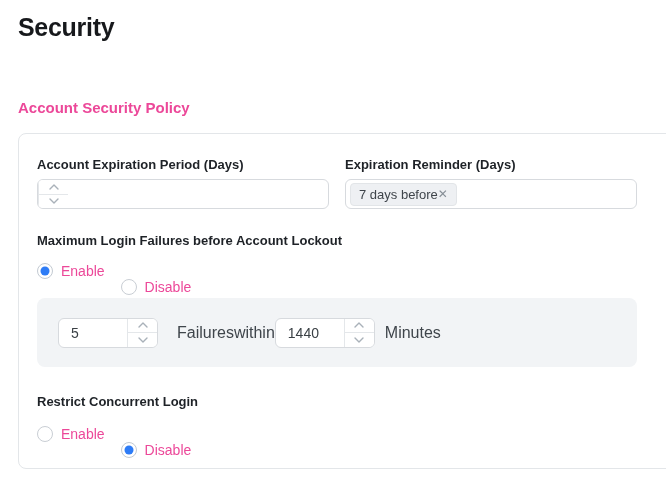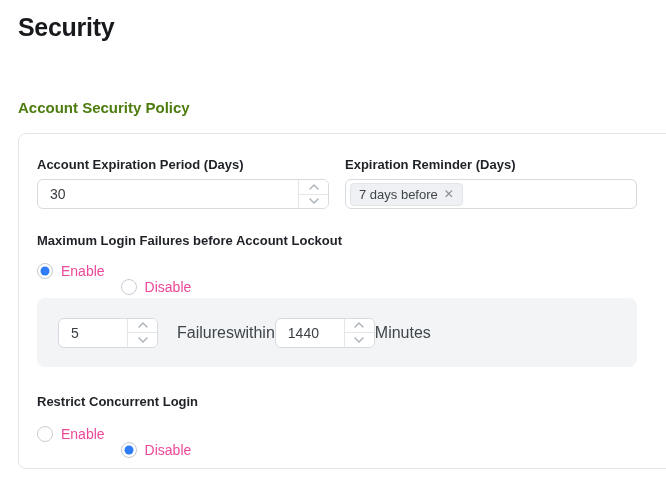--- a/index.html
+++ b/index.html
@@ -17,21 +17,21 @@
     font-size: 25px;
     font-weight: 700;
     letter-spacing: -0.3px;
     color: #17191c;
     line-height: 27px;
   }
   .section-heading {
     margin: 58px 0 16px 18px;
     font-size: 15px;
     font-weight: 700;
-    color: #4d7c0f;
+    color: #ec4899;
     line-height: 17px;
   }
 
   .policy-card {
     margin: 17px 0 0 18px;
     width: 700px;               
     border: 1px solid #e3e6e9;
     border-radius: 8px;
     padding: 23px 18px 26px 18px;
     background: #ffffff;
@@ -93,21 +93,20 @@
     align-items: center;
     height: 30px;
     border: 1px solid #d7dade;
     border-radius: 6px;
     background: #fff;
     padding: 0 4px;
   }
   .tag-chip {
     display: inline-flex;
     align-items: center;
-    gap: 6px;
     background: #eef0f3;
     border: 1px solid #e2e5e8;
     border-radius: 4px;
     padding: 3px 8px;
     font-size: 13px;
     color: #3f454b;
     line-height: 15px;
   }
   .tag-remove {
     font-size: 12px;
@@ -164,39 +163,38 @@
     border-radius: 8px;
     display: flex;
     align-items: center;
     padding-left: 21px;
   }
   .lockout-panel .num-input { width: 100px; flex: 0 0 100px; }
   .unit-text { font-size: 16px; color: #3f454b; }
   .ml-19 { margin-left: 19px; }
   .ml-29 { }
   .ml-7  { }
-  .ml-10 { }
+  .ml-10 { margin-left: 10px; }
 </style>
 </head>
 <body>
 
 <div class="page">
 
   <h1 class="page-title">Security</h1>
 
   <h2 class="section-heading">Account Security Policy</h2>
 
   <div class="policy-card">
 
     <div class="fields-row">
 
       <div class="field">
         <label class="field-label">Account Expiration Period (Days)</label>
         <div class="num-input">
-          <input type="text" value="30" style="">
           <div class="spinner">
             <button class="spin-btn up">
               <svg width="10" height="6" viewBox="0 0 10 6">
                   <polyline points="1,5 5,1 9,5" fill="none" stroke="#a9b1b9" stroke-width="1.4" stroke-linecap="round" stroke-linejoin="round"></polyline>
                 </svg>
             </button>
             <button class="spin-btn down">
               <svg width="10" height="6" viewBox="0 0 10 6">
                   <polyline points="1,1 5,5 9,1" fill="none" stroke="#a9b1b9" stroke-width="1.4" stroke-linecap="round" stroke-linejoin="round"></polyline>
                 </svg>

